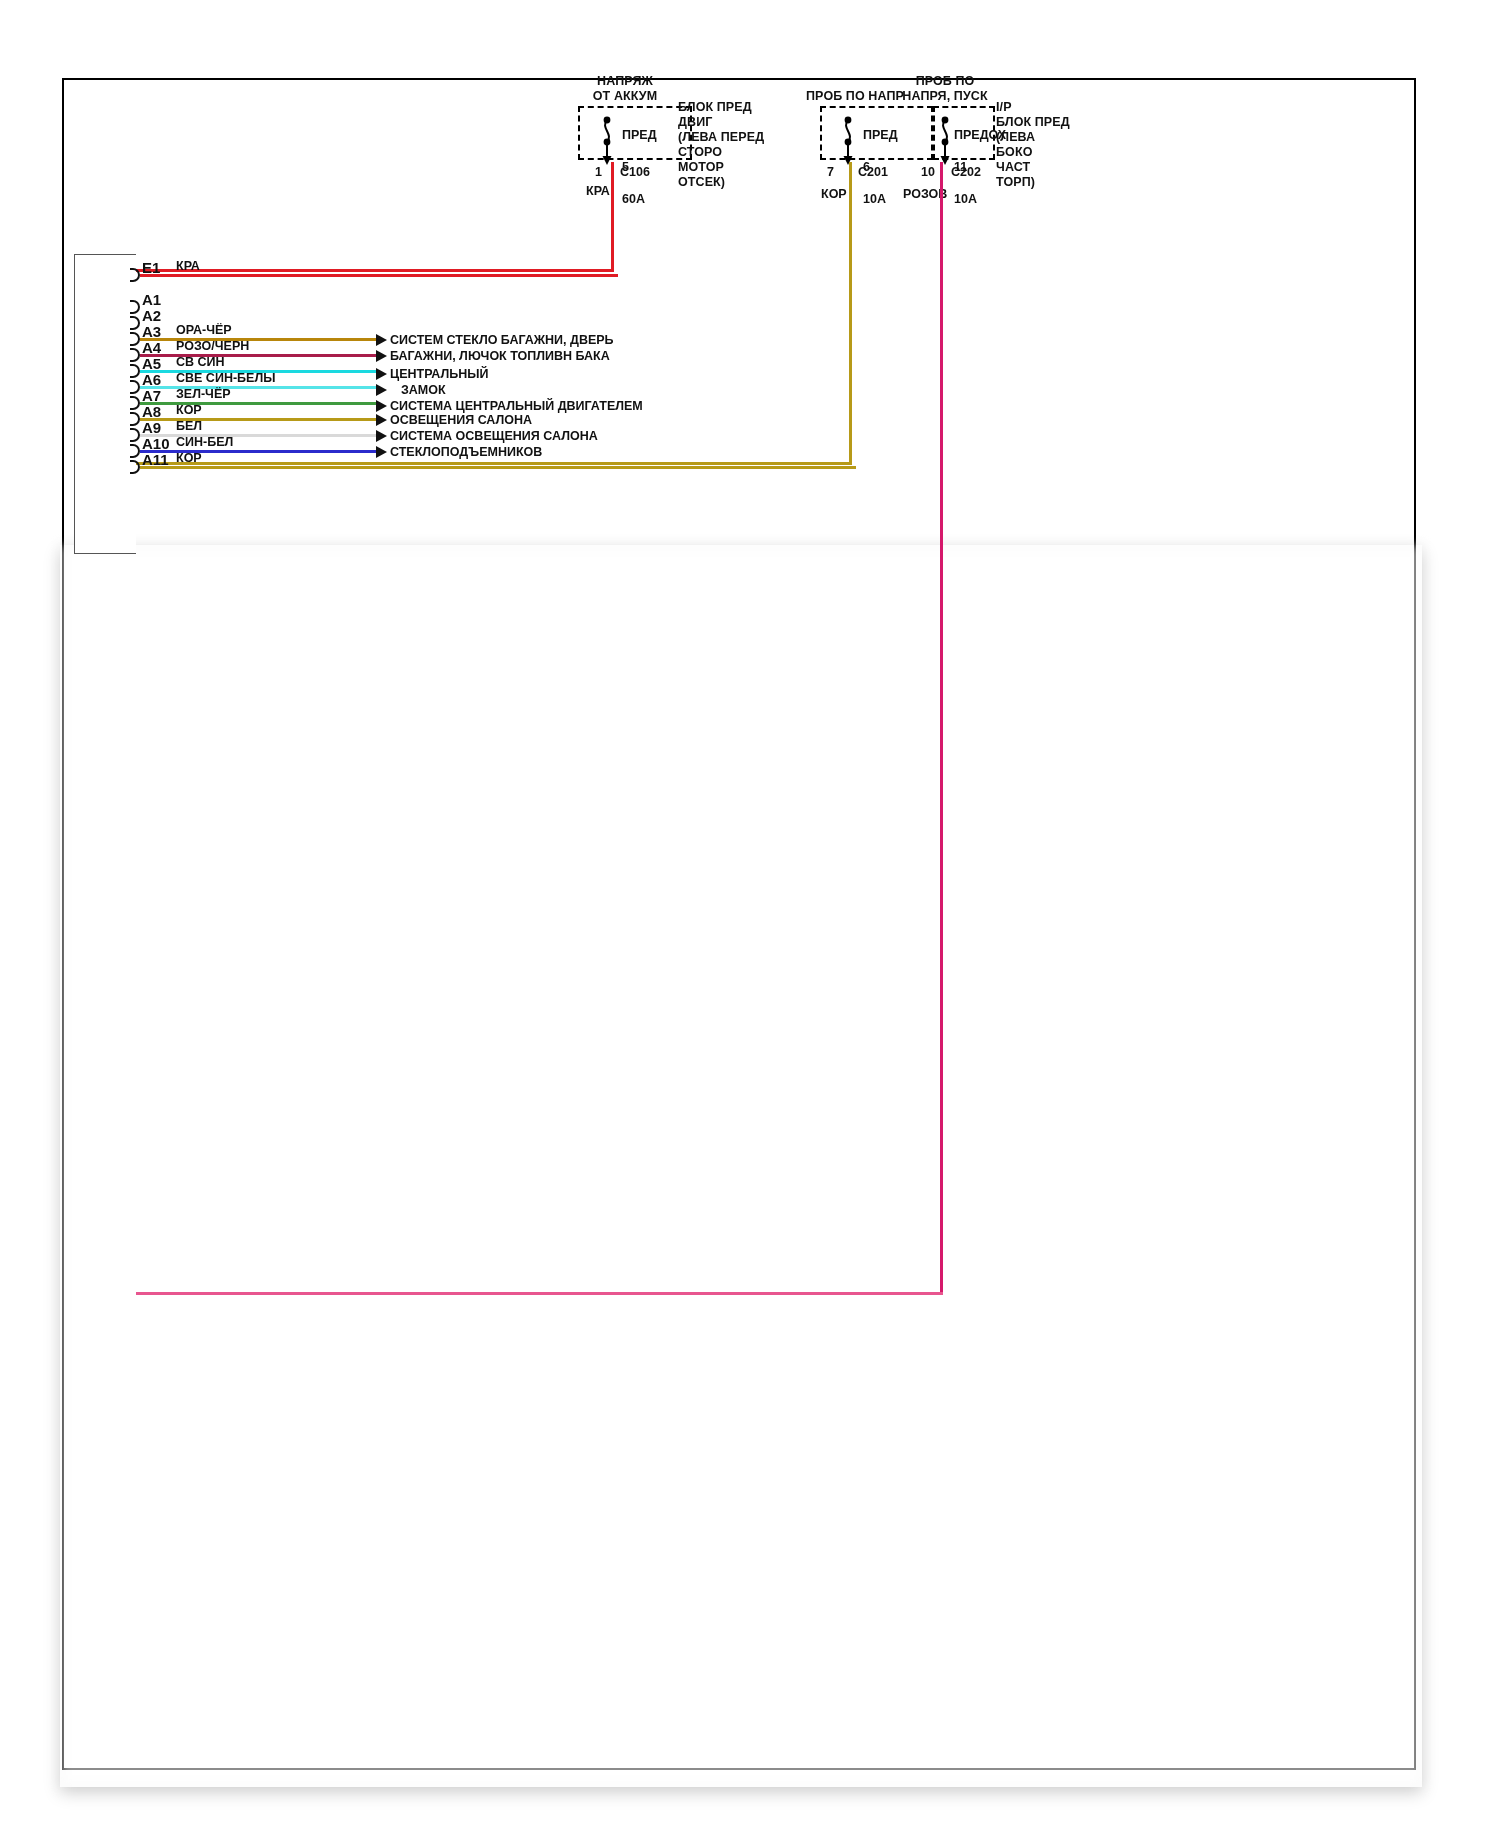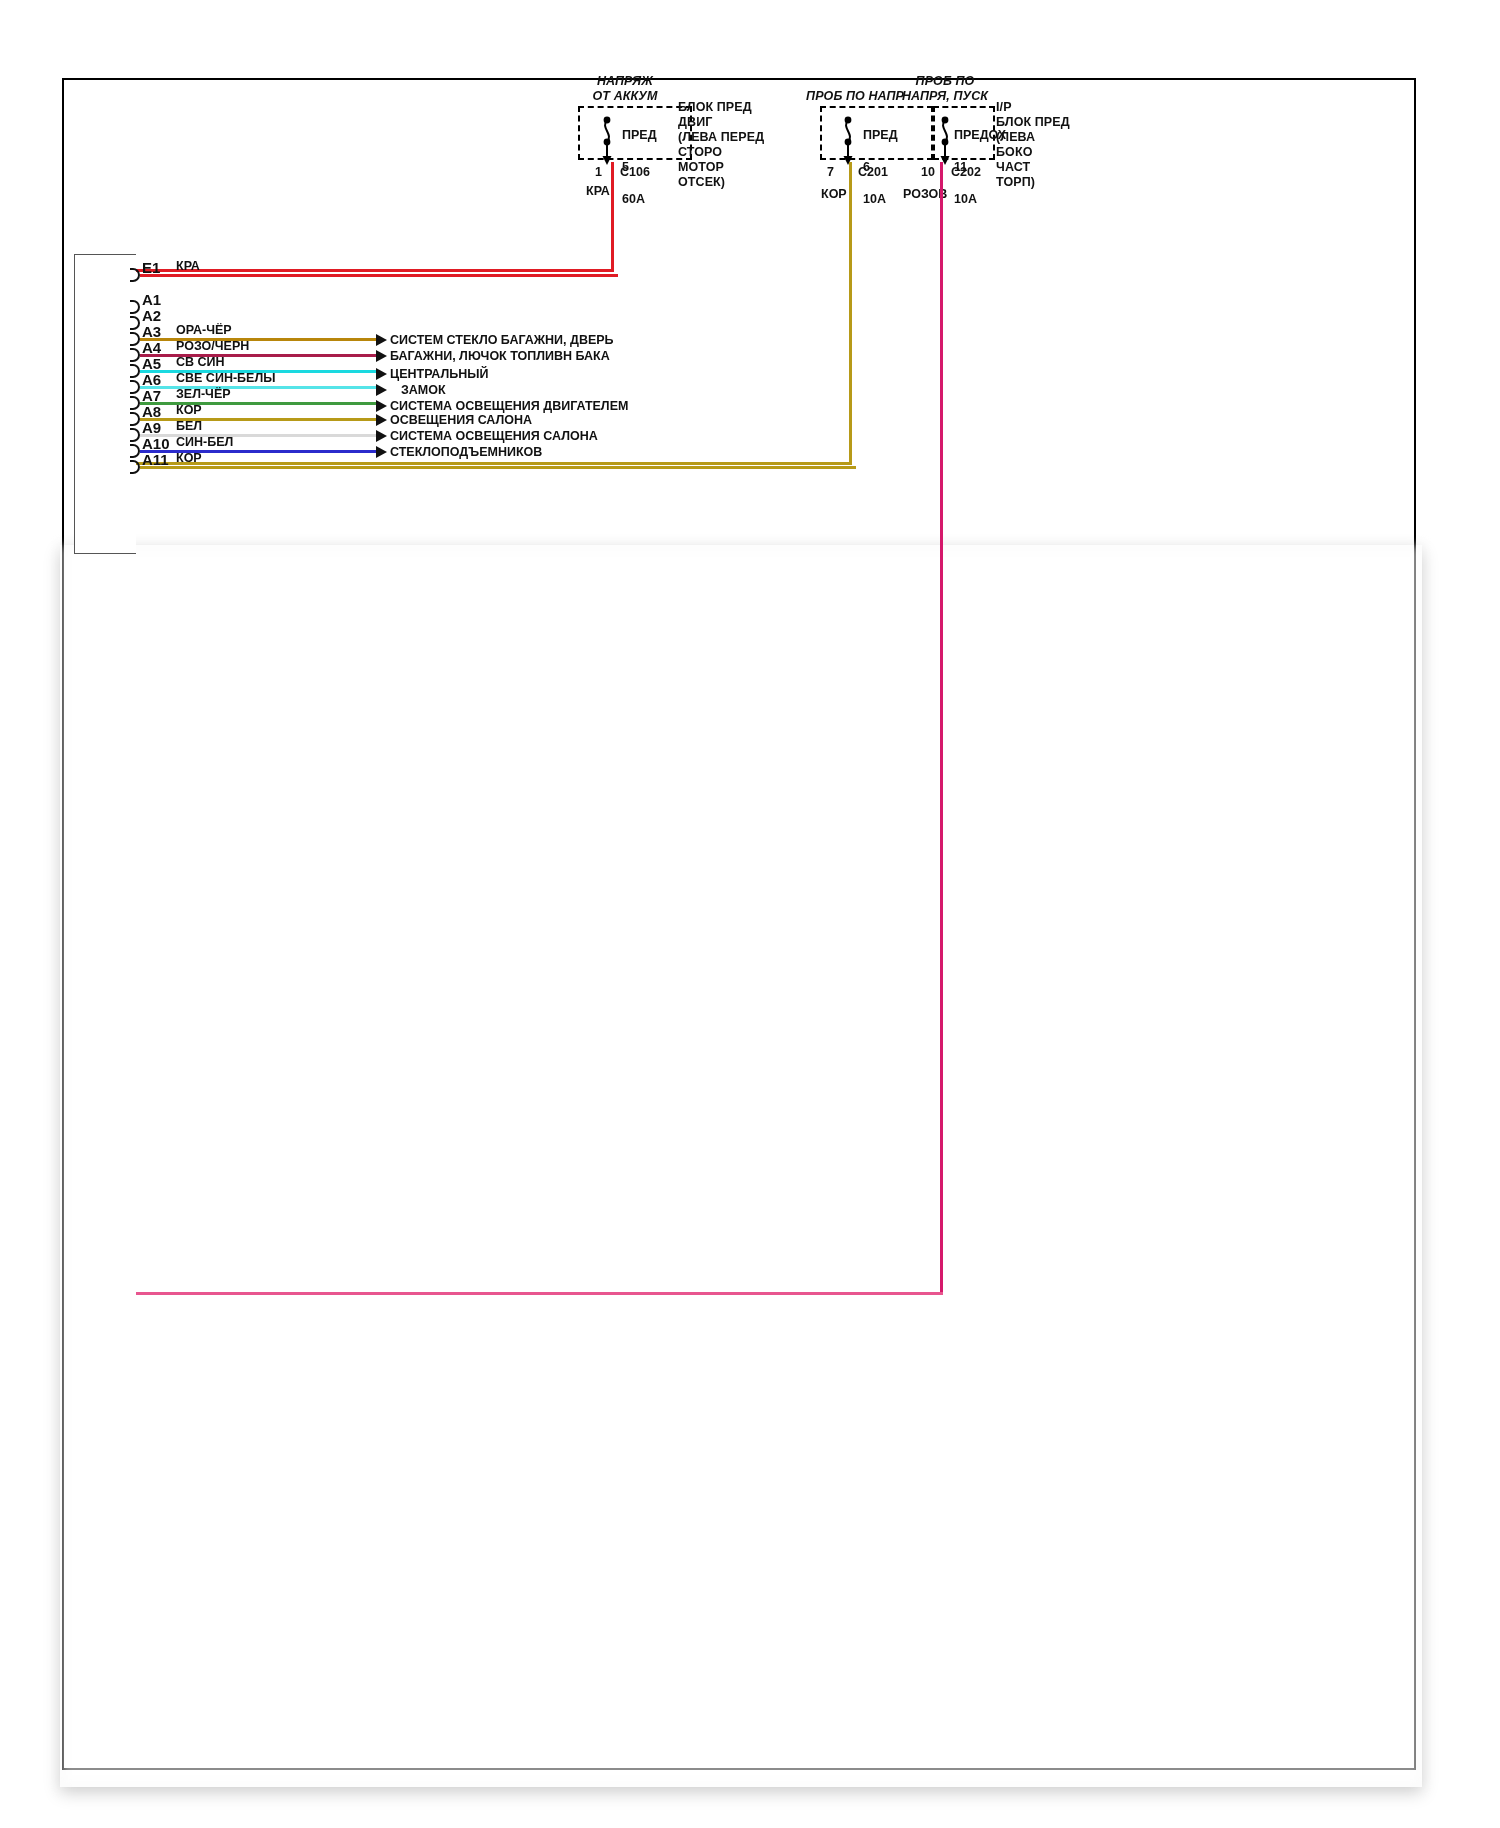--- a/index.html
+++ b/index.html
@@ -11,21 +11,21 @@
                border:2px solid #000;background:#fff;box-sizing:border-box;}
   #sheet-blurlayer{position:absolute;left:60px;top:545px;width:1362px;height:1242px;
                background:#fff;border:1px solid #c9c9c9;box-sizing:border-box;
                filter:blur(5px) opacity(.55);}
   #page-shadow{position:absolute;left:60px;top:545px;width:1362px;height:1242px;
                box-shadow:0 6px 16px rgba(0,0,0,.18);pointer-events:none;}
 
   
   .fusebox{position:absolute;border:2px dashed #000;box-sizing:border-box;}
   .fuse-title{position:absolute;font-size:12.5px;font-weight:bold;line-height:15px;
-              text-align:center;white-space:pre-line;letter-spacing:.1px;font-style:italic;}
+              text-align:center;white-space:pre-line;letter-spacing:.1px;}
   .fuse-side{position:absolute;font-size:12.5px;font-weight:bold;line-height:15px;
              white-space:pre-line;letter-spacing:.1px;}
   .fuse-meta{position:absolute;font-size:12.5px;font-weight:bold;line-height:16px;
              white-space:pre-line;}
   .fuse-sym{position:absolute;}
   .pin-num{position:absolute;font-size:12.5px;font-weight:bold;}
   .conn-id{position:absolute;font-size:12.5px;font-weight:bold;}
   .wire-name{position:absolute;font-size:12.5px;font-weight:bold;}
 
   
@@ -218,19 +218,19 @@
 
 <div class="arrow" style="left: 376px; top: 334px;"></div>
 <div class="dest" style="left: 390px; top: 333px;">СИСТЕМ СТЕКЛО БАГАЖНИ, ДВЕРЬ</div>
 <div class="arrow" style="left: 376px; top: 350px;"></div>
 <div class="dest" style="left: 390px; top: 349px;">БАГАЖНИ, ЛЮЧОК ТОПЛИВН БАКА</div>
 <div class="arrow" style="left: 376px; top: 368px;"></div>
 <div class="dest" style="left: 390px; top: 367px;">ЦЕНТРАЛЬНЫЙ</div>
 <div class="arrow" style="left: 376px; top: 384px;"></div>
 <div class="dest" style="left: 401px; top: 383px;">ЗАМОК</div>
 <div class="arrow" style="left: 376px; top: 400px;"></div>
-<div class="dest" style="left: 390px; top: 399px;">СИСТЕМА ОСВЕЩЕНИЯ ДВИГАТЕЛЕМ</div>
+<div class="dest" style="left: 390px; top: 399px;">СИСТЕМА ЦЕНТРАЛЬНЫЙ ДВИГАТЕЛЕМ</div>
 <div class="arrow" style="left: 376px; top: 414px;"></div>
 <div class="dest" style="left: 390px; top: 413px;">ОСВЕЩЕНИЯ САЛОНА</div>
 <div class="arrow" style="left: 376px; top: 430px;"></div>
 <div class="dest" style="left: 390px; top: 429px; text-align: right;">СИСТЕМА ОСВЕЩЕНИЯ САЛОНА</div>
 <div class="arrow" style="left: 376px; top: 446px;"></div>
 <div class="dest" style="left: 390px; top: 445px;">СТЕКЛОПОДЪЕМНИКОВ</div>
 
 </body></html>

